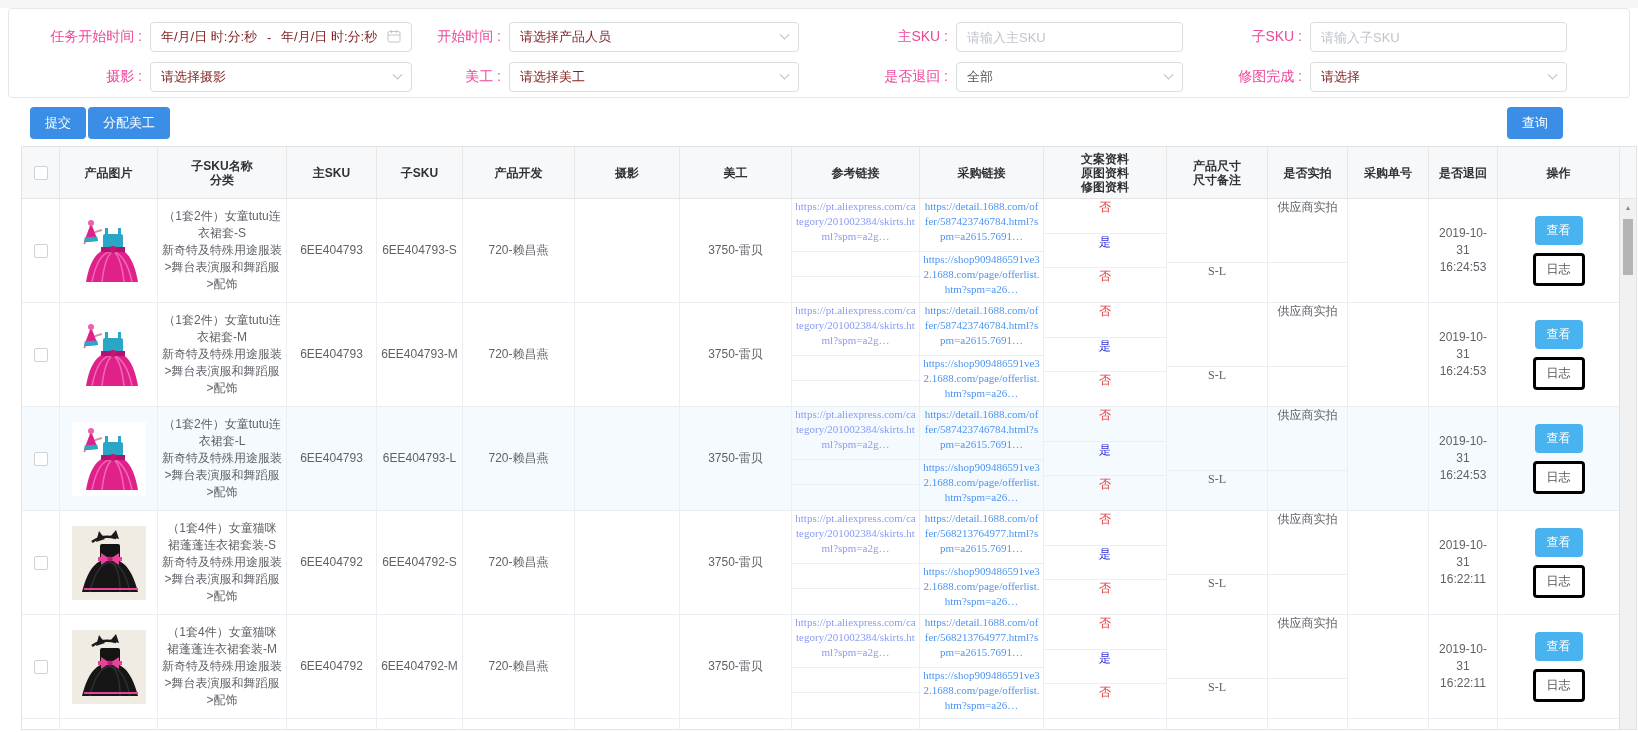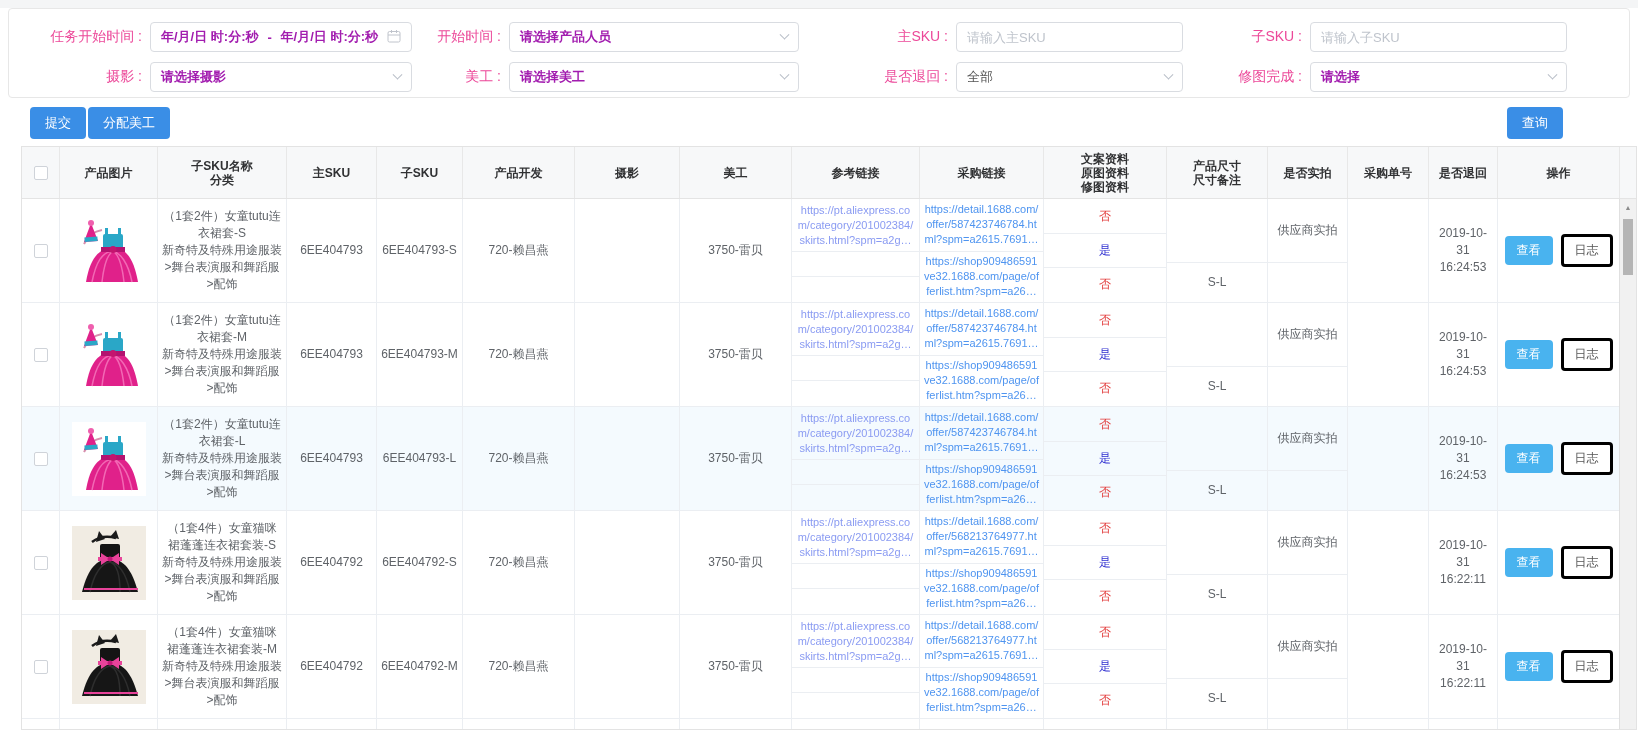--- a/index.html
+++ b/index.html
@@ -8,21 +8,21 @@
   .top-strip { height:8px; background:#f4f5f6; }
 
   
   .filter-card { margin:0 8px; height:90px; border:1px solid #e7e7e7; border-radius:4px;
     background:#fff; padding:13px 0 0 4px; }
   .f-grid { display:grid; grid-template-columns:137px 262px 97px 290px 157px 227px 127px 257px;
     align-items:center; margin-bottom:10px; }
   .f-label { text-align:right; padding-right:8px; font-size:14px; color:#ec4899; white-space:nowrap; }
   .ctl { height:30px; border:1px solid #d9dce1; border-radius:4px; background:#fff;
     display:flex; align-items:center; padding:0 10px; font-size:13px; }
-  .ph { color:#a21caf;font-weight:bold; }
+  .ph { color:#7f1d1d; }
   .val { color:#555; }
   .grow { flex:1; }
   .caret { width:7px; height:7px; border-right:1.5px solid #b6bcc6; border-bottom:1.5px solid #b6bcc6;
     transform:rotate(45deg) translate(-2px,-2px); flex:none; }
   .date-ctl { justify-content:space-between; }
   input.ctl { width:100%; outline:none; color:#555; }
   input.ctl::placeholder { color:#bfc4cc; }
 
   
   .action-row { height:48px; display:flex; align-items:flex-start; padding:9px 75px 0 30px; }
@@ -49,32 +49,32 @@
 
   .thumb { width:74px; height:74px; display:flex; align-items:center; justify-content:center; }
   .thumb svg { display:none; width:74px; height:74px; }
   .thumb.v-pink svg.pink { display:block; }
   .thumb.v-black svg.black { display:block; }
 
   .pname, .pcat { padding:0 4px; }
 
   
   .c-sub { padding:0; align-items:stretch; justify-content:flex-start; }
-  .sub { display:flex; align-items:center; justify-content:center; text-align:center; overflow:hidden; }
+  .sub { display:flex; justify-content:center; text-align:center; overflow:hidden;font-family:Liberation Serif, serif; }
   .sub + .sub { border-top:1px solid #ebeef2; }
   .s50 { height:52px; } .s25 { height:25px; } .s33 { height:34px; } .s60 { height:63px; } .s40 { height:40px; }
   .link { font-size:11px; line-height:15px; word-break:break-all; padding:0 3px; text-decoration:none; display:block; }
   .link.ref { color:#8a9bf2; }
   .link.buy { color:#4e94f0; }
   .flag { font-size:12px; }
   .flag-no { color:#e23b3b; }
   .flag-yes { color:#2d2dd0; }
 
   .c-time { padding:0 4px; }
-  .c-ops { flex-direction:row; gap:8px; }
+  .c-ops { flex-direction:column; gap:8px; }
   .btn-view { background:#49b3ef; color:#fff; border:none; border-radius:4px; font-size:12px;
     padding:6px 12px; cursor:pointer; font-family:inherit; }
   .btn-log { background:#fff; color:#555; border:3px solid #000000; border-radius:4px; font-size:12px;
     padding:5px 11px; cursor:pointer; font-family:inherit; }
 
   .ghost { height:104px; }
 
   
   .vscroll { position:absolute; top:52px; right:0; bottom:0; width:17px; background:#f1f1f1;
     border-left:1px solid #e0e0e0; }

